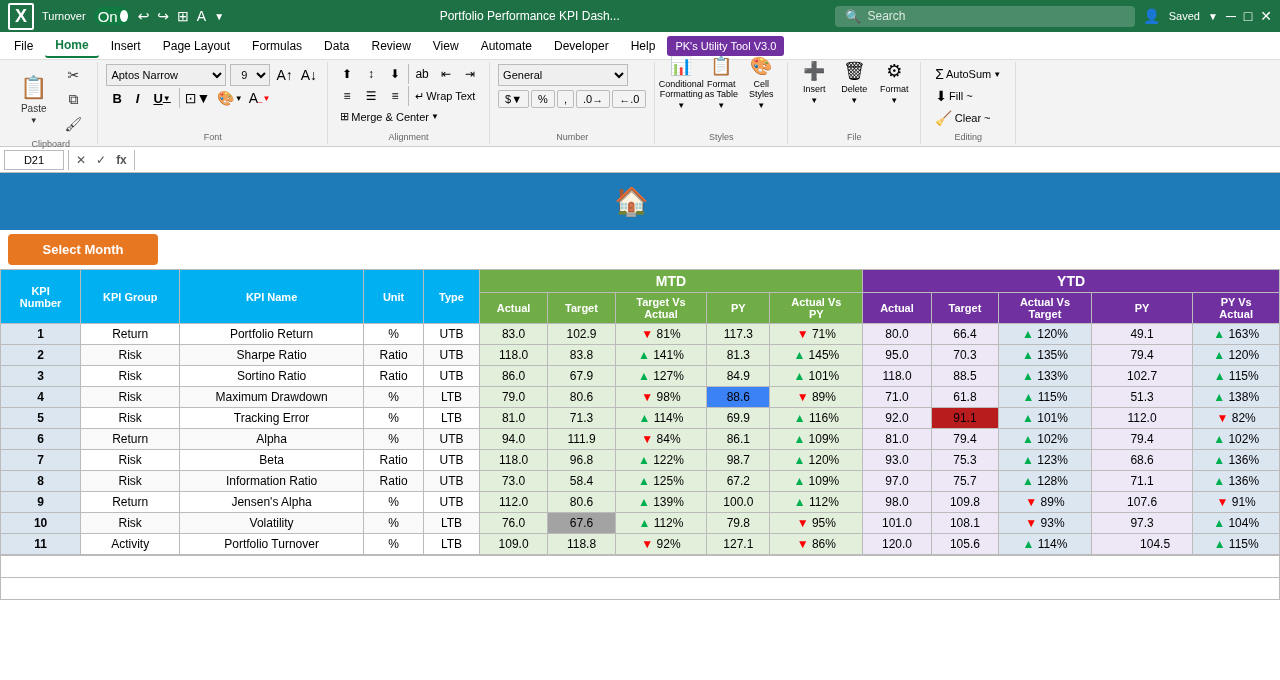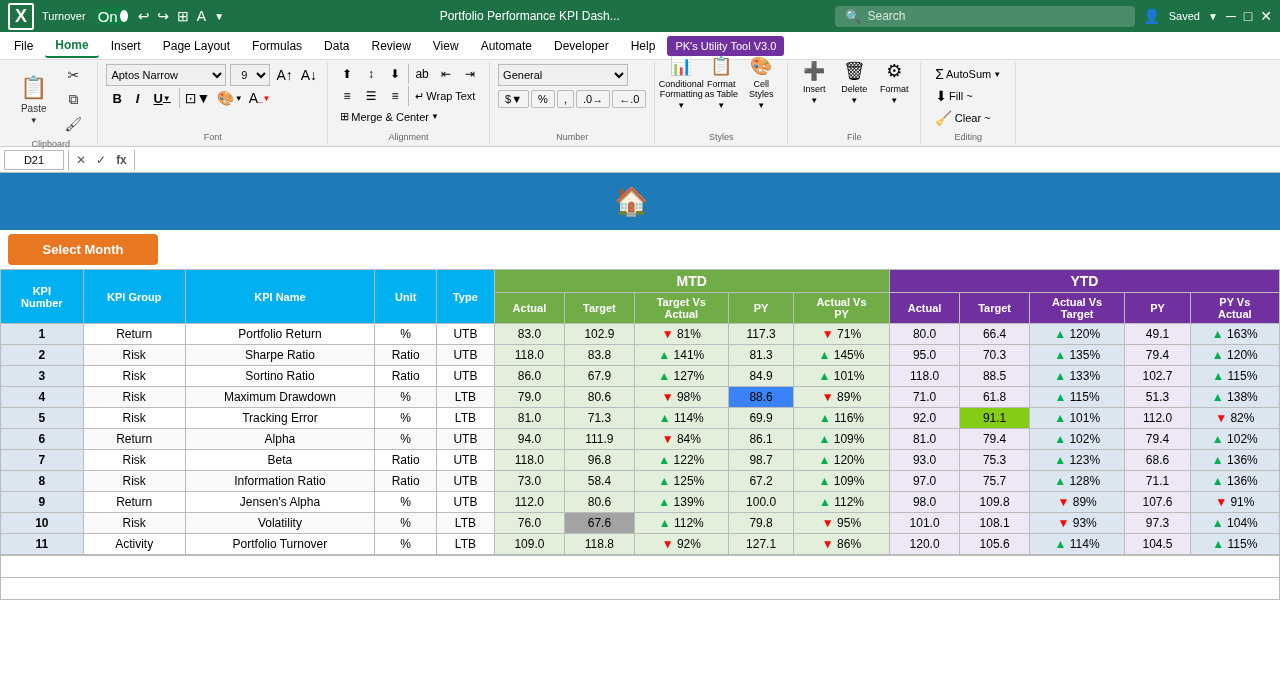--- a/index.html
+++ b/index.html
@@ -388,21 +388,21 @@
     <td style="background:#ffffff;">Risk</td>
     <td style="background:#ffffff;">Tracking Error</td>
     <td style="background:#ffffff;">%</td>
     <td style="background:#ffffff;">LTB</td>
     <td style="background:#e2efda;">81.0</td>
     <td style="background:#e2efda;">71.3</td>
     <td style="background:#e2efda;"><span class="arrow-up">▲</span> 114%</td>
     <td style="background:#e2efda;">69.9</td>
     <td style="background:#e2efda;"><span class="arrow-up">▲</span> 116%</td>
     <td style="background:#ede7f6;">92.0</td>
-    <td style="background:#84cc16;">91.1</td>
+    <td style="background:#b91c1c;">91.1</td>
     <td style="background:#dce6f1;"><span class="arrow-up">▲</span> 101%</td>
     <td style="background:#ede7f6;">112.0</td>
     <td style="background:#dce6f1;"><span class="arrow-down">▼</span> 82%</td>
   </tr>
           <tr>
     <td style="background:#dce6f1; font-weight:600; text-align:center;">6</td>
     <td style="background:#f9f9f9;">Return</td>
     <td style="background:#f9f9f9;">Alpha</td>
     <td style="background:#f9f9f9;">%</td>
     <td style="background:#f9f9f9;">UTB</td>
@@ -492,21 +492,21 @@
     <td style="background:#ffffff;">%</td>
     <td style="background:#ffffff;">LTB</td>
     <td style="background:#e2efda;">109.0</td>
     <td style="background:#e2efda;">118.8</td>
     <td style="background:#e2efda;"><span class="arrow-down">▼</span> 92%</td>
     <td style="background:#e2efda;">127.1</td>
     <td style="background:#e2efda;"><span class="arrow-down">▼</span> 86%</td>
     <td style="background:#ede7f6;">120.0</td>
     <td style="background:#ede7f6;">105.6</td>
     <td style="background:#dce6f1;"><span class="arrow-up">▲</span> 114%</td>
-    <td style="background:#ede7f6;">104.5</td>
+    <td style="background:#ede7f6;padding-left:32px;">104.5</td>
     <td style="background:#dce6f1;"><span class="arrow-up">▲</span> 115%</td>
   </tr>
         </tbody>
     </table>
 
     <table style="width:100%; border-collapse:collapse;">
       <tbody>
           <tr style="height:22px;">
             <td colspan="15" style="border:1px solid #bbb;"></td>
           </tr>

